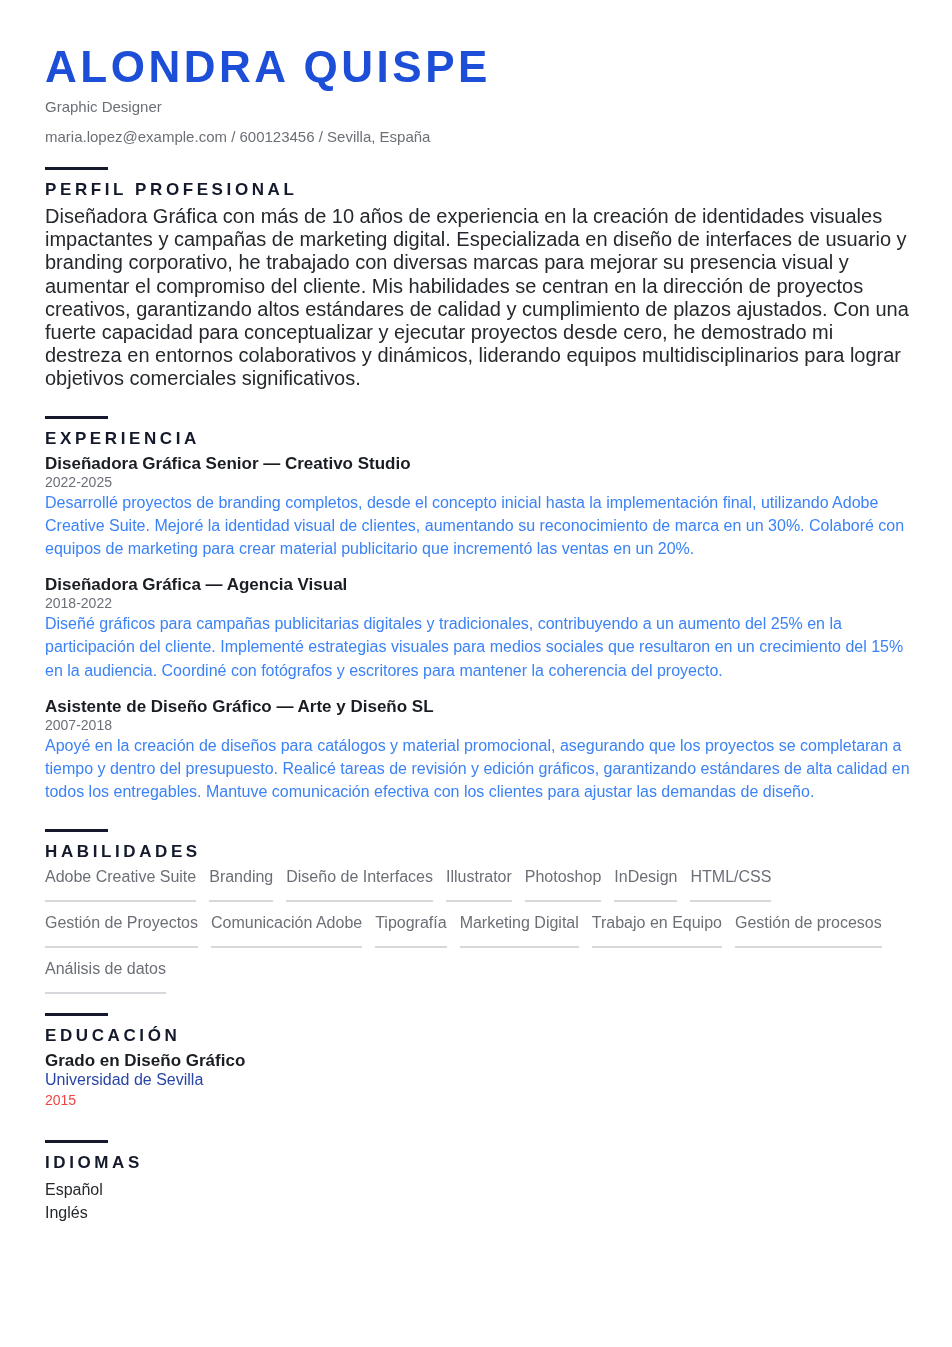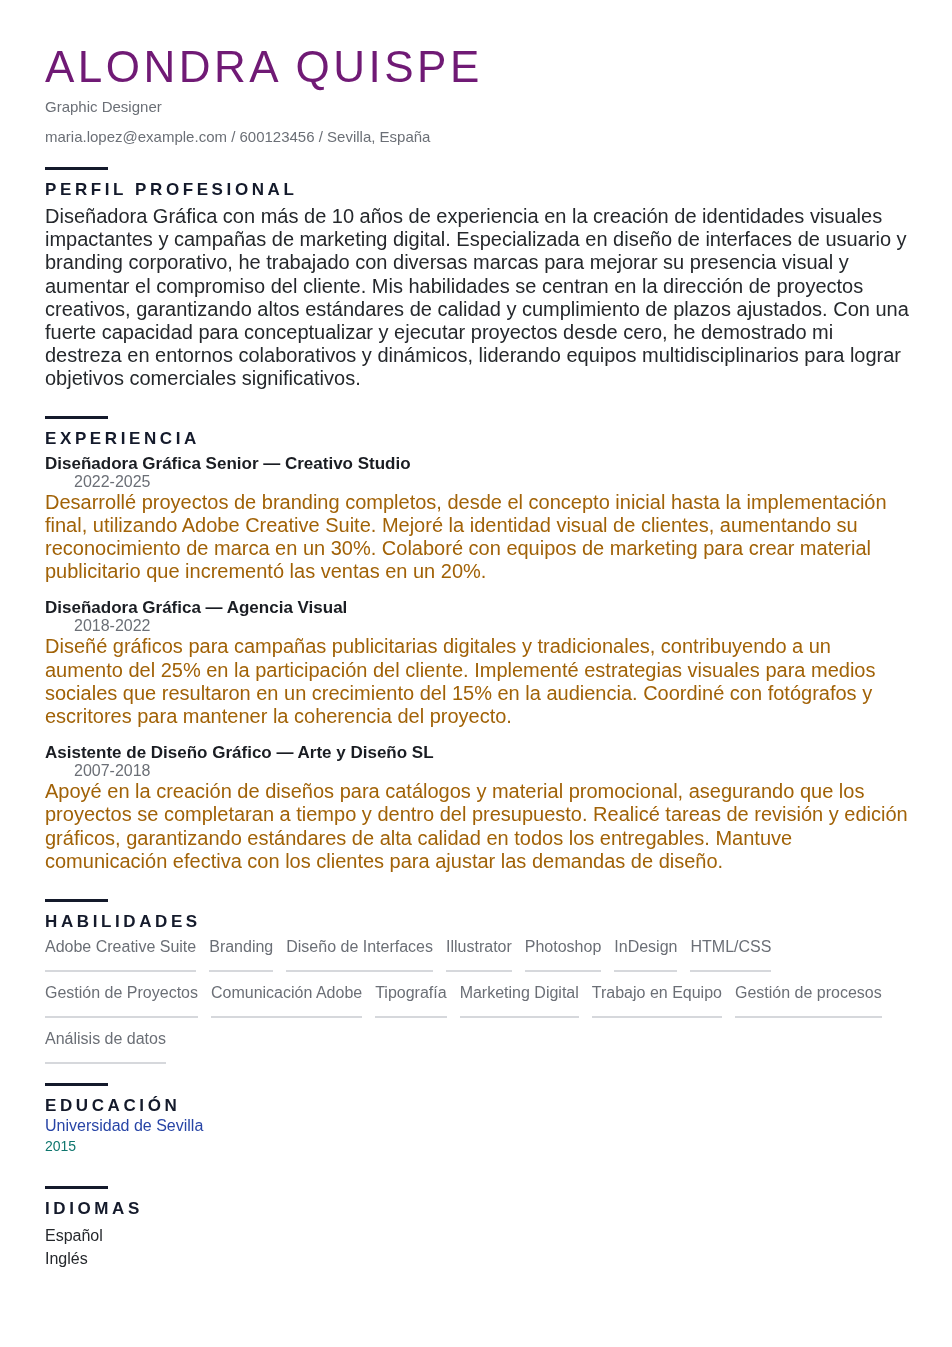--- a/index.html
+++ b/index.html
@@ -1,33 +1,33 @@
 <!DOCTYPE html>
 <html><head>
 <meta charset="utf-8">
 <style>
   html, body { margin: 0; padding: 0; background: #ffffff; }
   body { width: 952px; height: 1347px; position: relative; font-family: "Liberation Sans", sans-serif; color: #1f2328; }
   .page { position: absolute; left: 45px; top: 40px; width: 865px; }
-  .name { font-size: 44px; letter-spacing: 3.5px; color: #701a75; font-weight: 400; line-height: 54px; margin: 0; }
+  .name { font-size: 44px; letter-spacing: 3.5px; color: #1d4ed8; font-weight: 700; line-height: 54px; margin: 0; }
   .role { font-size: 15px; color: #6b6f76; margin-top: 1px; line-height: 24px; }
   .contact { font-size: 15px; color: #6b6f76; margin-top: 8px; line-height: 20px; }
   .section { margin-top: 0; }
   .bar { width: 63px; height: 3px; background: #141a2b; }
   .sec-title { font-size: 17px; font-weight: 700; letter-spacing: 3.6px; color: #141a2b; margin-top: 9px; line-height: 22px; }
   .para { font-size: 20px; line-height: 23.2px; color: #25282c; margin-top: 4px; }
   .job-title { font-size: 17px; font-weight: 700; color: #1a1d23; line-height: 20px; margin-top: 4px; }
-  .job-date { font-size: 16px; color: #6b6f76; line-height: 16px; margin-left: 29px; }
-  .job-desc { font-size: 20px; line-height: 23.2px; color: #a16207; margin-top: 1px; }
+  .job-date { font-size: 14px; color: #6b6f76; line-height: 16px; }
+  .job-desc { font-size: 16px; line-height: 23.2px; color: #3b82f6; margin-top: 1px; }
   .job { margin-bottom: 15px; }
   .skills { display: flex; flex-wrap: wrap; margin-top: 4px; width: 870px; }
   .skill { font-size: 16px; color: #6b6f76; border-bottom: 2px solid #d6d8dc; line-height: 19px; padding-bottom: 14px; margin-right: 13px; margin-bottom: 11px; }
   .edu-title { font-size: 17px; font-weight: 700; color: #1a1d23; line-height: 20px; margin-top: 4px; }
   .edu-school { font-size: 16px; color: #2845a6; line-height: 18px; }
-  .edu-year { font-size: 14px; color: #0f766e; line-height: 20px; margin-top: 1px; }
+  .edu-year { font-size: 14px; color: #ef4444; line-height: 20px; margin-top: 1px; }
   .edu { margin-bottom: 15px; }
   .lang { font-size: 16px; color: #25282c; line-height: 23px; }
 </style>
 </head>
 <body>
 
 <div class="page">
   <h1 class="name">ALONDRA QUISPE</h1>
   <div class="role">Graphic Designer</div>
   <div class="contact">maria.lopez@example.com / 600123456 / Sevilla, España</div>
@@ -76,20 +76,21 @@
       <span class="skill">Trabajo en Equipo</span>
       <span class="skill">Gestión de procesos</span>
       <span class="skill">Análisis de datos</span>
     </div>
   </div>
 
   <div class="section" style="margin-top:8px">
     <div class="bar"></div>
     <div class="sec-title">EDUCACIÓN</div>
     <div class="edu">
+      <div class="edu-title">Grado en Diseño Gráfico</div>
       <div class="edu-school">Universidad de Sevilla</div>
       <div class="edu-year">2015</div>
     </div>
   </div>
 
   <div class="section" style="margin-top:30px">
     <div class="bar"></div>
     <div class="sec-title">IDIOMAS</div>
     <div style="margin-top:4px">
       <div class="lang">Español</div>

